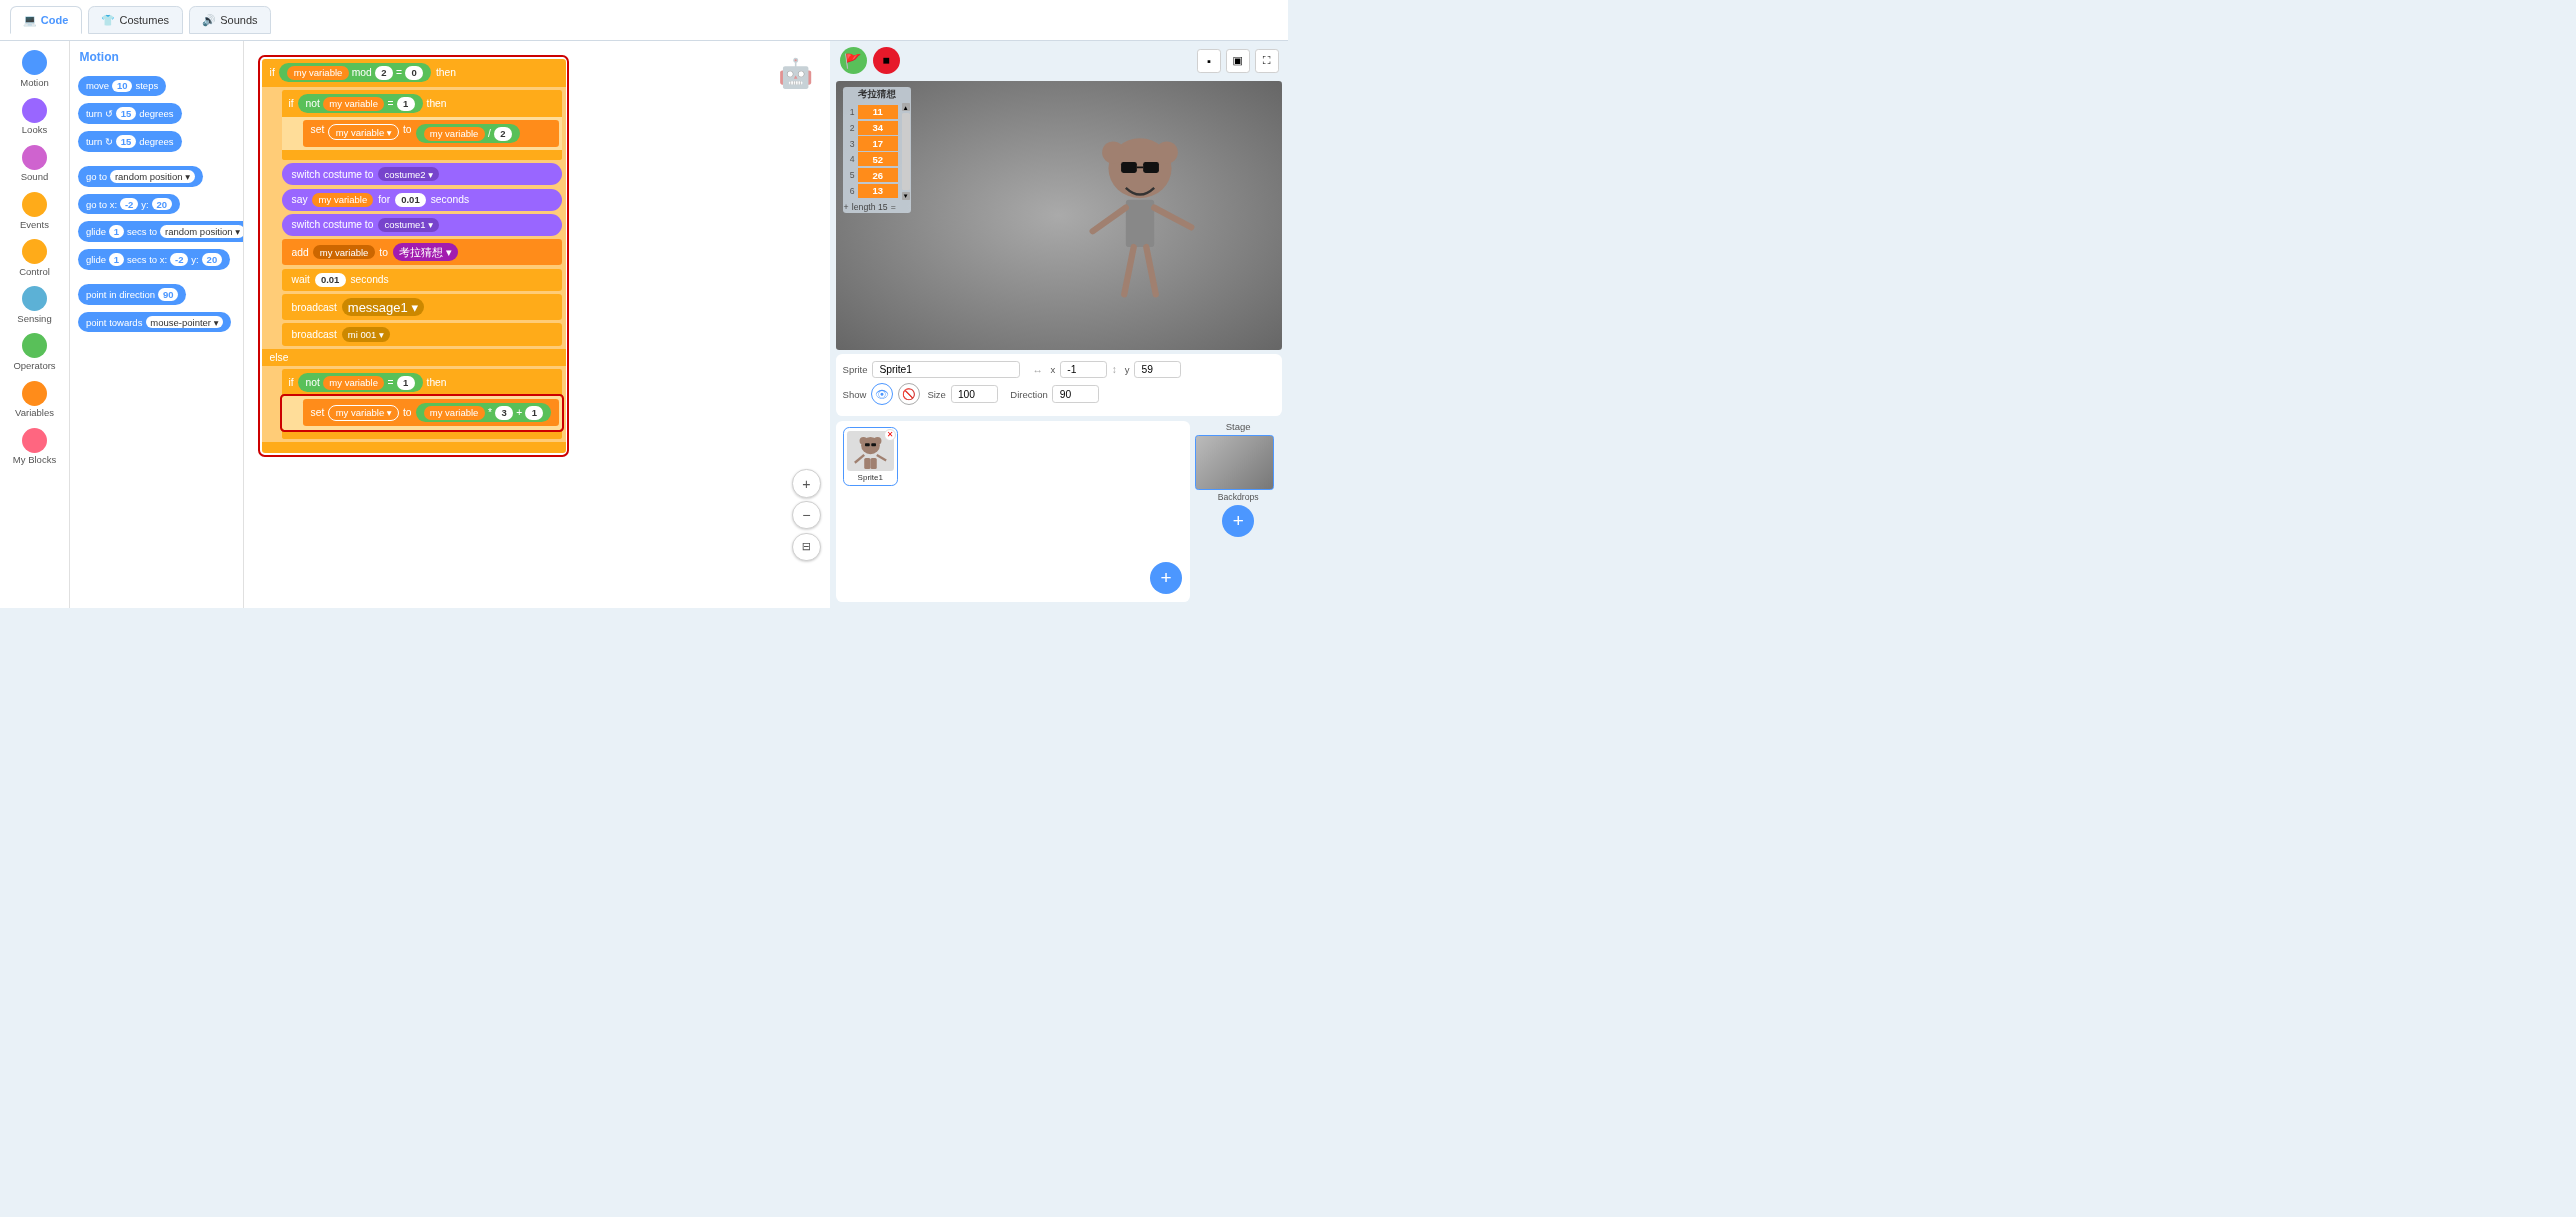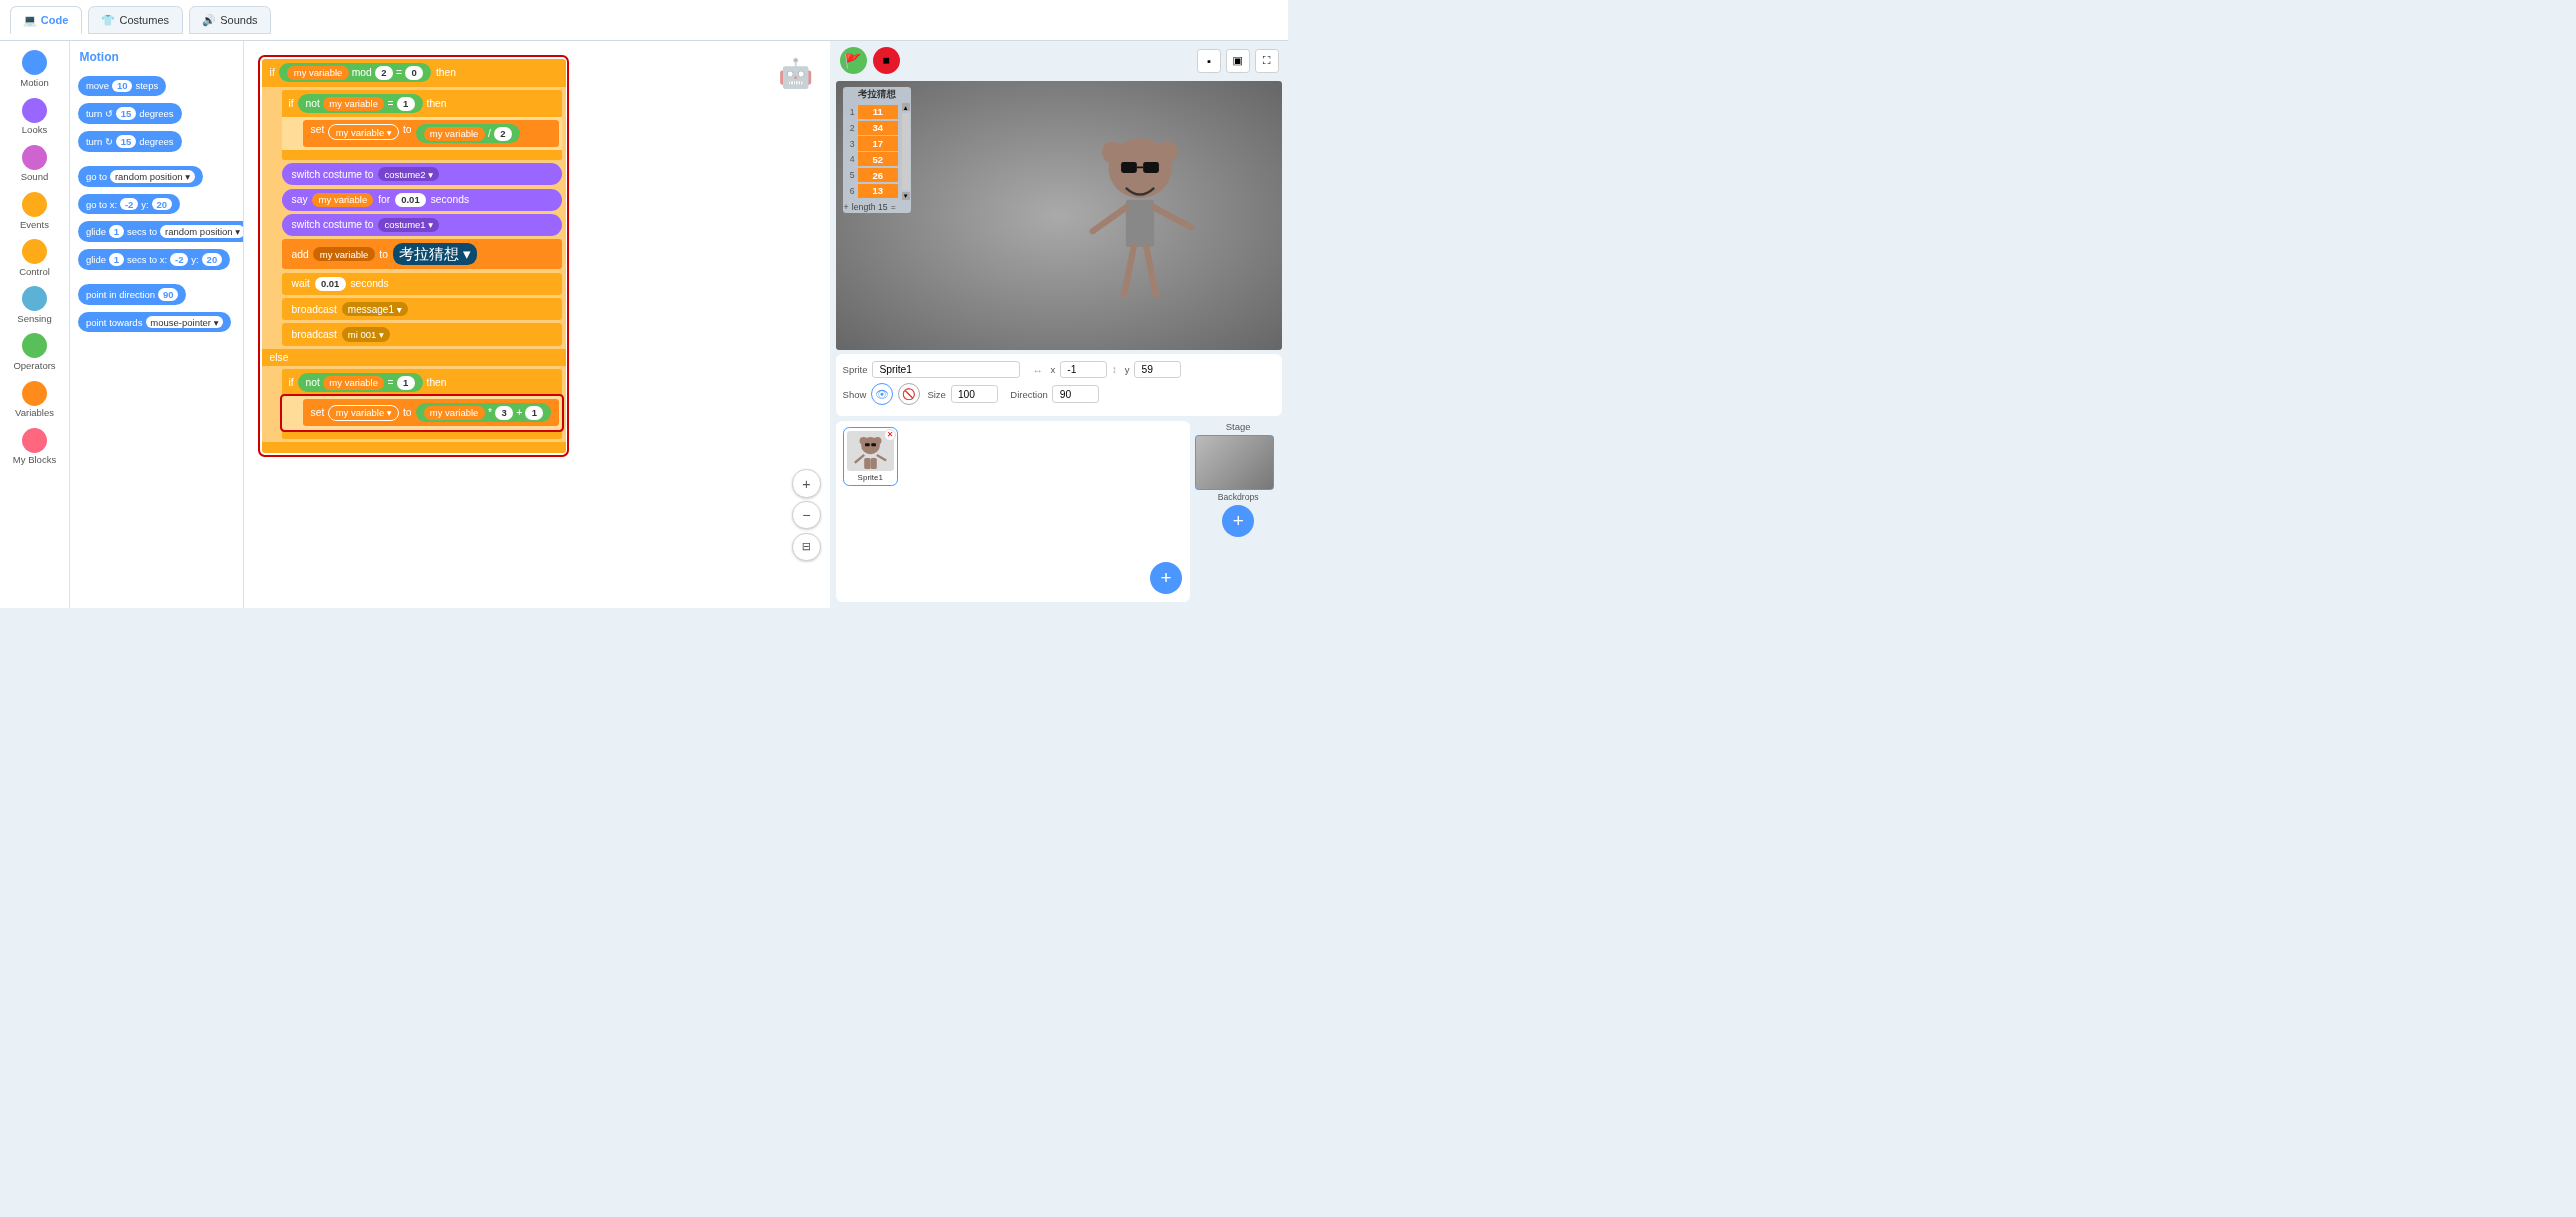--- a/index.html
+++ b/index.html
@@ -459,32 +459,32 @@
 
             <div style="background:#9966ff; border-radius:16px; padding:4px 9.5px; display:inline-flex; align-items:center; gap:4.7px; color:#fff; font-size:10.3px;">
               switch costume to
               <span style="background:#7744cc; border-radius:9.5px; padding:1.6px 6.3px; font-size:9.5px; color:#fff;">costume1 ▾</span>
             </div>
 
             <div style="background:#ff8c1a; border-radius:3.2px; padding:4px 9.5px; display:inline-flex; align-items:center; gap:4.7px; color:#fff; font-size:10.3px;">
               add
               <span style="background:#cc6600; border-radius:9.5px; padding:1.6px 6.3px; font-size:9.5px; color:#fff;">my variable</span>
               to
-              <span style="background:#0c4a6e; border-radius:9.5px; padding:1.6px 6.3px; font-size:15px; color:#fff;">考拉猜想 ▾</span>
+              <span style="background:#a21caf; border-radius:9.5px; padding:1.6px 6.3px; font-size:11px; color:#fff;">考拉猜想 ▾</span>
             </div>
 
             <div style="background:#ffab19; border-radius:3.2px; padding:4px 9.5px; display:inline-flex; align-items:center; gap:4.7px; color:#fff; font-size:10.3px;">
               wait
               <span class="white-pill">0.01</span>
               seconds
             </div>
 
             <div style="background:#ffab19; border-radius:3.2px; padding:4px 9.5px; display:inline-flex; align-items:center; gap:4.7px; color:#fff; font-size:10.3px;">
               broadcast
-              <span style="background:#cc8800; border-radius:9.5px; padding:1.6px 6.3px; font-size:10px; color:#fff;">message1 ▾</span>
+              <span style="background:#cc8800; border-radius:9.5px; padding:1.6px 6.3px; font-size:13px; color:#fff;">message1 ▾</span>
             </div>
 
             <div style="background:#ffab19; border-radius:3.2px; padding:4px 9.5px; display:inline-flex; align-items:center; gap:4.7px; color:#fff; font-size:10.3px;">
               broadcast
               <span style="background:#cc8800; border-radius:9.5px; padding:1.6px 6.3px; font-size:9.5px; color:#fff;">mi 001 ▾</span>
             </div>
 
           </div>
 
           <div style="background:#ffab19; padding:3.2px 8px; color:#fff; font-size:10.3px;">else</div>

